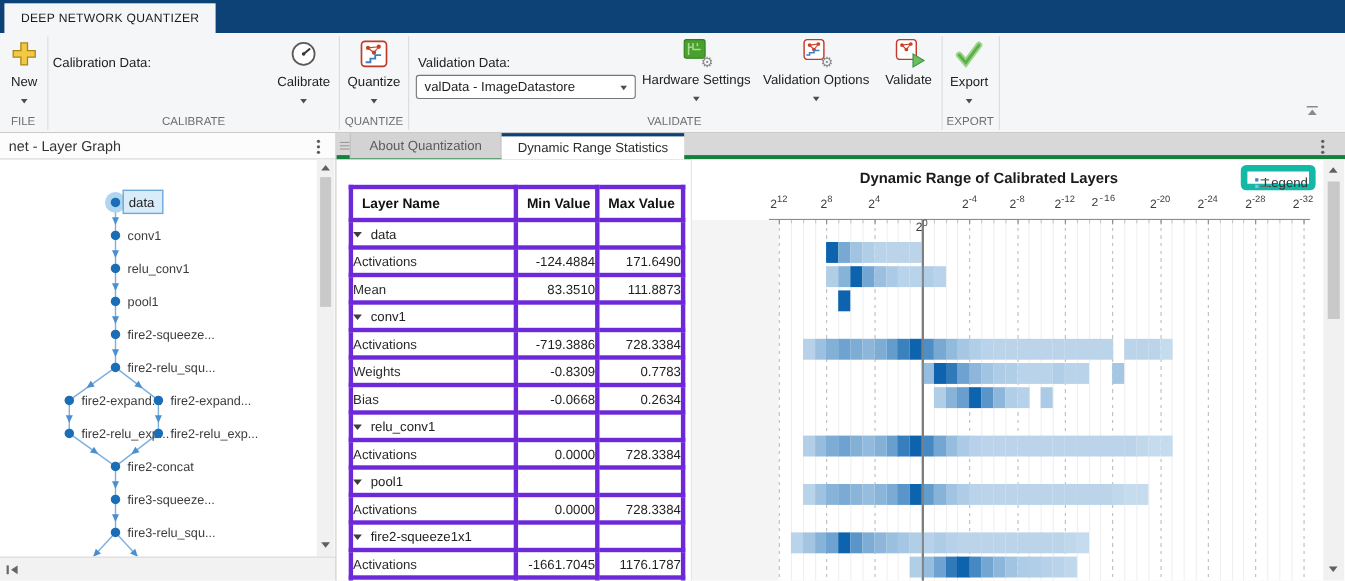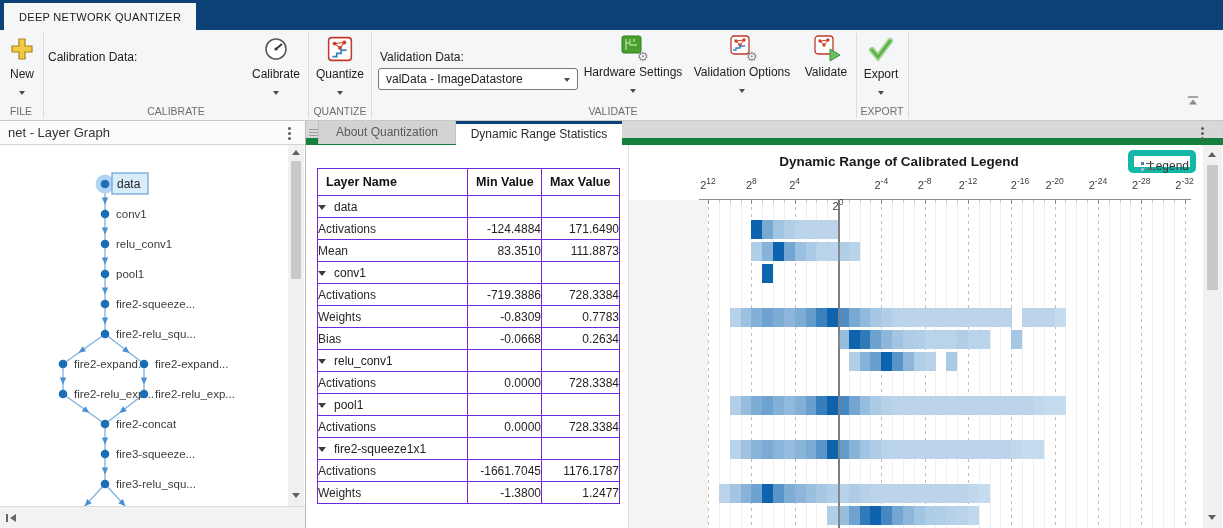--- a/index.html
+++ b/index.html
@@ -35,32 +35,32 @@
   #graph-area{left:0;top:24px;width:288px;height:361px;overflow:hidden}
   #splitter{left:305px;top:121px;width:1px;height:407px;background:#bcbcbc}
 
   
   .sb-track-v{background:#f1f1f1}
   .sb-thumb{background:#c9c9c9}
   .sb-arrow-up{width:0;height:0;border-left:4px solid transparent;border-right:4px solid transparent;border-bottom:5px solid #606060}
   .sb-arrow-down{width:0;height:0;border-left:4px solid transparent;border-right:4px solid transparent;border-top:5px solid #606060}
 
   
-  #doc-tabbar{left:306px;top:121px;width:917px;height:24px;background:#d8d8d8;border-bottom:7px solid #15803d;box-sizing:border-box}
+  #doc-tabbar{left:306px;top:121px;width:917px;height:24px;background:#d8d8d8;border-bottom:4px solid #15803d;box-sizing:border-box}
   .grip{width:9px}
   .grip i{display:block;width:9px;height:1px;background:#9a9a9a;margin-bottom:2px}
   .doc-tab{top:0;height:23px;line-height:23px;text-align:center;font-size:12px}
   .doc-tab.inactive{background:#d3d3d3;color:#5a5a5a;border-left:1px solid #c2c2c2;border-right:1px solid #c2c2c2;box-sizing:border-box}
   .doc-tab.active{background:#fff;color:#2b2b2b;border-top:3px solid #0d4277;height:21px;line-height:20px;box-sizing:content-box}
 
   #doc-content{left:306px;top:145px;width:917px;height:383px;background:#fff}
 
   
   #stats-table{border-collapse:collapse;table-layout:fixed}
-  #stats-table th,#stats-table td{border:1px solid #6d28d9;padding:0;font-size:12px;height:21px;overflow:hidden;white-space:nowrap}
+  #stats-table th,#stats-table td{border:4px solid #6d28d9;padding:0;font-size:12px;height:21px;overflow:hidden;white-space:nowrap}
   #stats-table th{font-size:12.5px;font-weight:bold;text-align:left;padding-left:8px;height:26px;color:#111}
   td.name-group{padding-left:13px}
   td.name-item{padding-left:48px;color:#2a2a2a}
   td.num{text-align:right;padding-right:7px;color:#1f1f1f}
   .tri-down{width:0;height:0;border-left:4px solid transparent;border-right:4px solid transparent;
             border-top:5px solid #3d3d3d;display:inline-block;margin-right:8px;position:relative;top:-1px}
 
   
   #chart{left:322px;top:0;width:595px;height:383px;background:#fff;border-left:1px solid #e3e3e3;box-sizing:border-box}
   #chart-title{top:9px;left:0;width:540px;text-align:center;font-size:13.5px;font-weight:bold;color:#1a1a1a}
@@ -379,21 +379,21 @@
           <tr>
             <td class="name-item">Weights</td>
             <td class="num">-1.3800</td>
             <td class="num">1.2477</td>
           </tr>
         </tbody>
       </table>
 
     <div class="abs" id="chart">
       <div class="abs gray-strip" style="left:0;top:55px;width:79px;height:328px"></div>
-      <div class="abs" id="chart-title">Dynamic Range of Calibrated Legend</div>
+      <div class="abs" id="chart-title">Dynamic Range of Calibrated Layers</div>
       <div class="abs" id="legend-btn">
         <svg width="13" height="12" viewBox="0 0 13 12">
           <rect x="0" y="1" width="3" height="3" fill="#4a7ebb"></rect>
             <line x1="5" y1="2.5" x2="13" y2="2.5" stroke="#666" stroke-width="1.2"></line>
           <rect x="0" y="7" width="3" height="3" fill="#9bb9da"></rect>
             <line x1="5" y1="8.5" x2="13" y2="8.5" stroke="#666" stroke-width="1.2"></line>
         </svg>
         <span>Legend</span>
       </div>
       <div class="abs" id="axis-line" style="left:70px;width:492px"></div>
@@ -488,21 +488,21 @@
           <div class="abs tickmark minor" style="left: 544.73px;"></div>
           <div class="abs gl-major" style="left: 555.56px;"></div>
           <div class="abs tickmark" style="left: 555.56px;"></div>
           <div class="abs tick-label" style="left: 79.04px;">2<sup>12</sup></div>
           <div class="abs tick-label" style="left: 122.36px;">2<sup>8</sup></div>
           <div class="abs tick-label" style="left: 165.68px;">2<sup>4</sup></div>
           <div class="abs tick-label" style="left: 209px; margin-top: 21px;">2<sup>0</sup></div>
           <div class="abs tick-label" style="left: 252.32px;">2<sup>-4</sup></div>
           <div class="abs tick-label" style="left: 295.64px;">2<sup>-8</sup></div>
           <div class="abs tick-label" style="left: 338.96px;">2<sup>-12</sup></div>
-          <div class="abs tick-label" style="left: 391px;">2<sup>-16</sup></div>
+          <div class="abs tick-label" style="left: 374px; font-family: Liberation Mono, monospace;">2<sup>-16</sup></div>
           <div class="abs tick-label" style="left: 425.6px;">2<sup>-20</sup></div>
           <div class="abs tick-label" style="left: 468.92px;">2<sup>-24</sup></div>
           <div class="abs tick-label" style="left: 512.24px;">2<sup>-28</sup></div>
           <div class="abs tick-label" style="left: 555.56px;">2<sup>-32</sup></div>
         </div>
       <div id="chart-bars">
           <div class="abs" style="top: 75px; left: 0px; height: 19px; width: 570px;">
             <div class="heat-cell" style="left: 122.36px; width: 11.13px; background: rgb(13, 99, 174);"></div>
             <div class="heat-cell" style="left: 133.19px; width: 11.13px; background: rgb(120, 169, 211);"></div>
             <div class="heat-cell" style="left: 144.02px; width: 11.13px; background: rgb(161, 196, 226);"></div>

